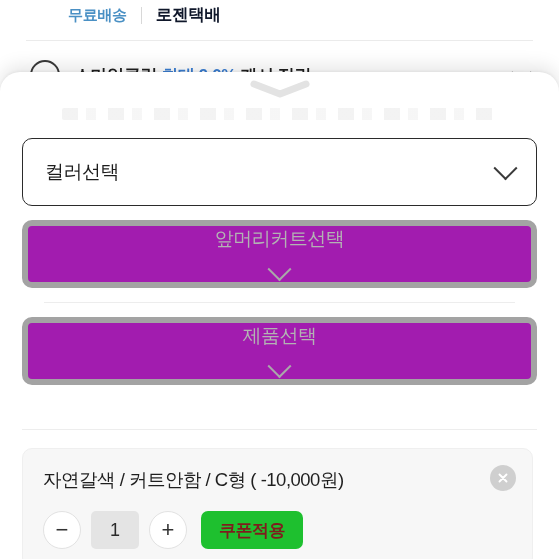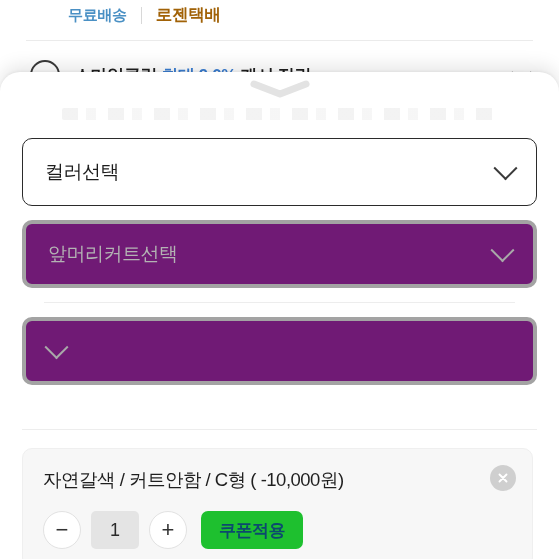--- a/index.html
+++ b/index.html
@@ -42,21 +42,21 @@
     letter-spacing: -0.3px;
   }
 
   .shipping-sep {
     width: 1px;
     height: 17px;
     background: #d8d8d8;
   }
 
   .shipping-courier {
-    color: #a16207;
+    color: #0f172a;
     font-size: 16.5px;
     font-weight: 700;
     letter-spacing: -0.3px;
     font-family: Liberation Mono, monospace;
   }
 
   .thin-divider {
     height: 1px;
     background: #ebebeb;
     margin: 10px 26px 0 26px;
@@ -162,23 +162,24 @@
     cursor: pointer;
     user-select: none;
   }
 
   .select-field.active {
     border: 1.6px solid #2b2b2b;
     background: #ffffff;
   }
 
   .select-field.disabled {
-    border: 4px solid #a3a3a3;
-    background: #701a75;
+    border: 6px solid #a3a3a3;
+    background: #a21caf;
     cursor: default;
+    flex-direction: column;
   }
 
   .select-label {
     font-size: 19px;
     letter-spacing: -0.5px;
     flex: 1;
   }
 
   .select-field.active .select-label {
     color: #1d1d1d;
@@ -282,21 +283,21 @@
     display: flex;
     align-items: center;
     justify-content: center;
     font-size: 18px;
     color: #2a2a2a;
   }
 
   .coupon-badge {
     margin-left: 14px;
     background: #1ec02f;
-    color: #0c4a6e;
+    color: #7f1d1d;
     border: none;
     border-radius: 7px;
     height: 38px;
     padding: 0 18px;
     font-size: 17px;
     font-weight: 700;
     letter-spacing: -0.5px;
     cursor: pointer;
     font-family: "Liberation Sans", "DejaVu Sans", sans-serif;
   }
@@ -377,20 +378,21 @@
     </div>
 
     <div class="select-field disabled">
       <span class="select-label">앞머리커트선택</span>
       <span class="chev"></span>
     </div>
 
     <div class="sheet-divider"></div>
 
     <div class="select-field disabled" style="margin-top:14px;">
+      <span class="select-label">제품선택</span>
       <span class="chev"></span>
     </div>
   </div>
 
   <div class="sheet-divider"></div>
 
   <div class="option-card">
 
     <div class="option-title">자연갈색 / 커트안함 / C형 (  -10,000원)</div>
 

